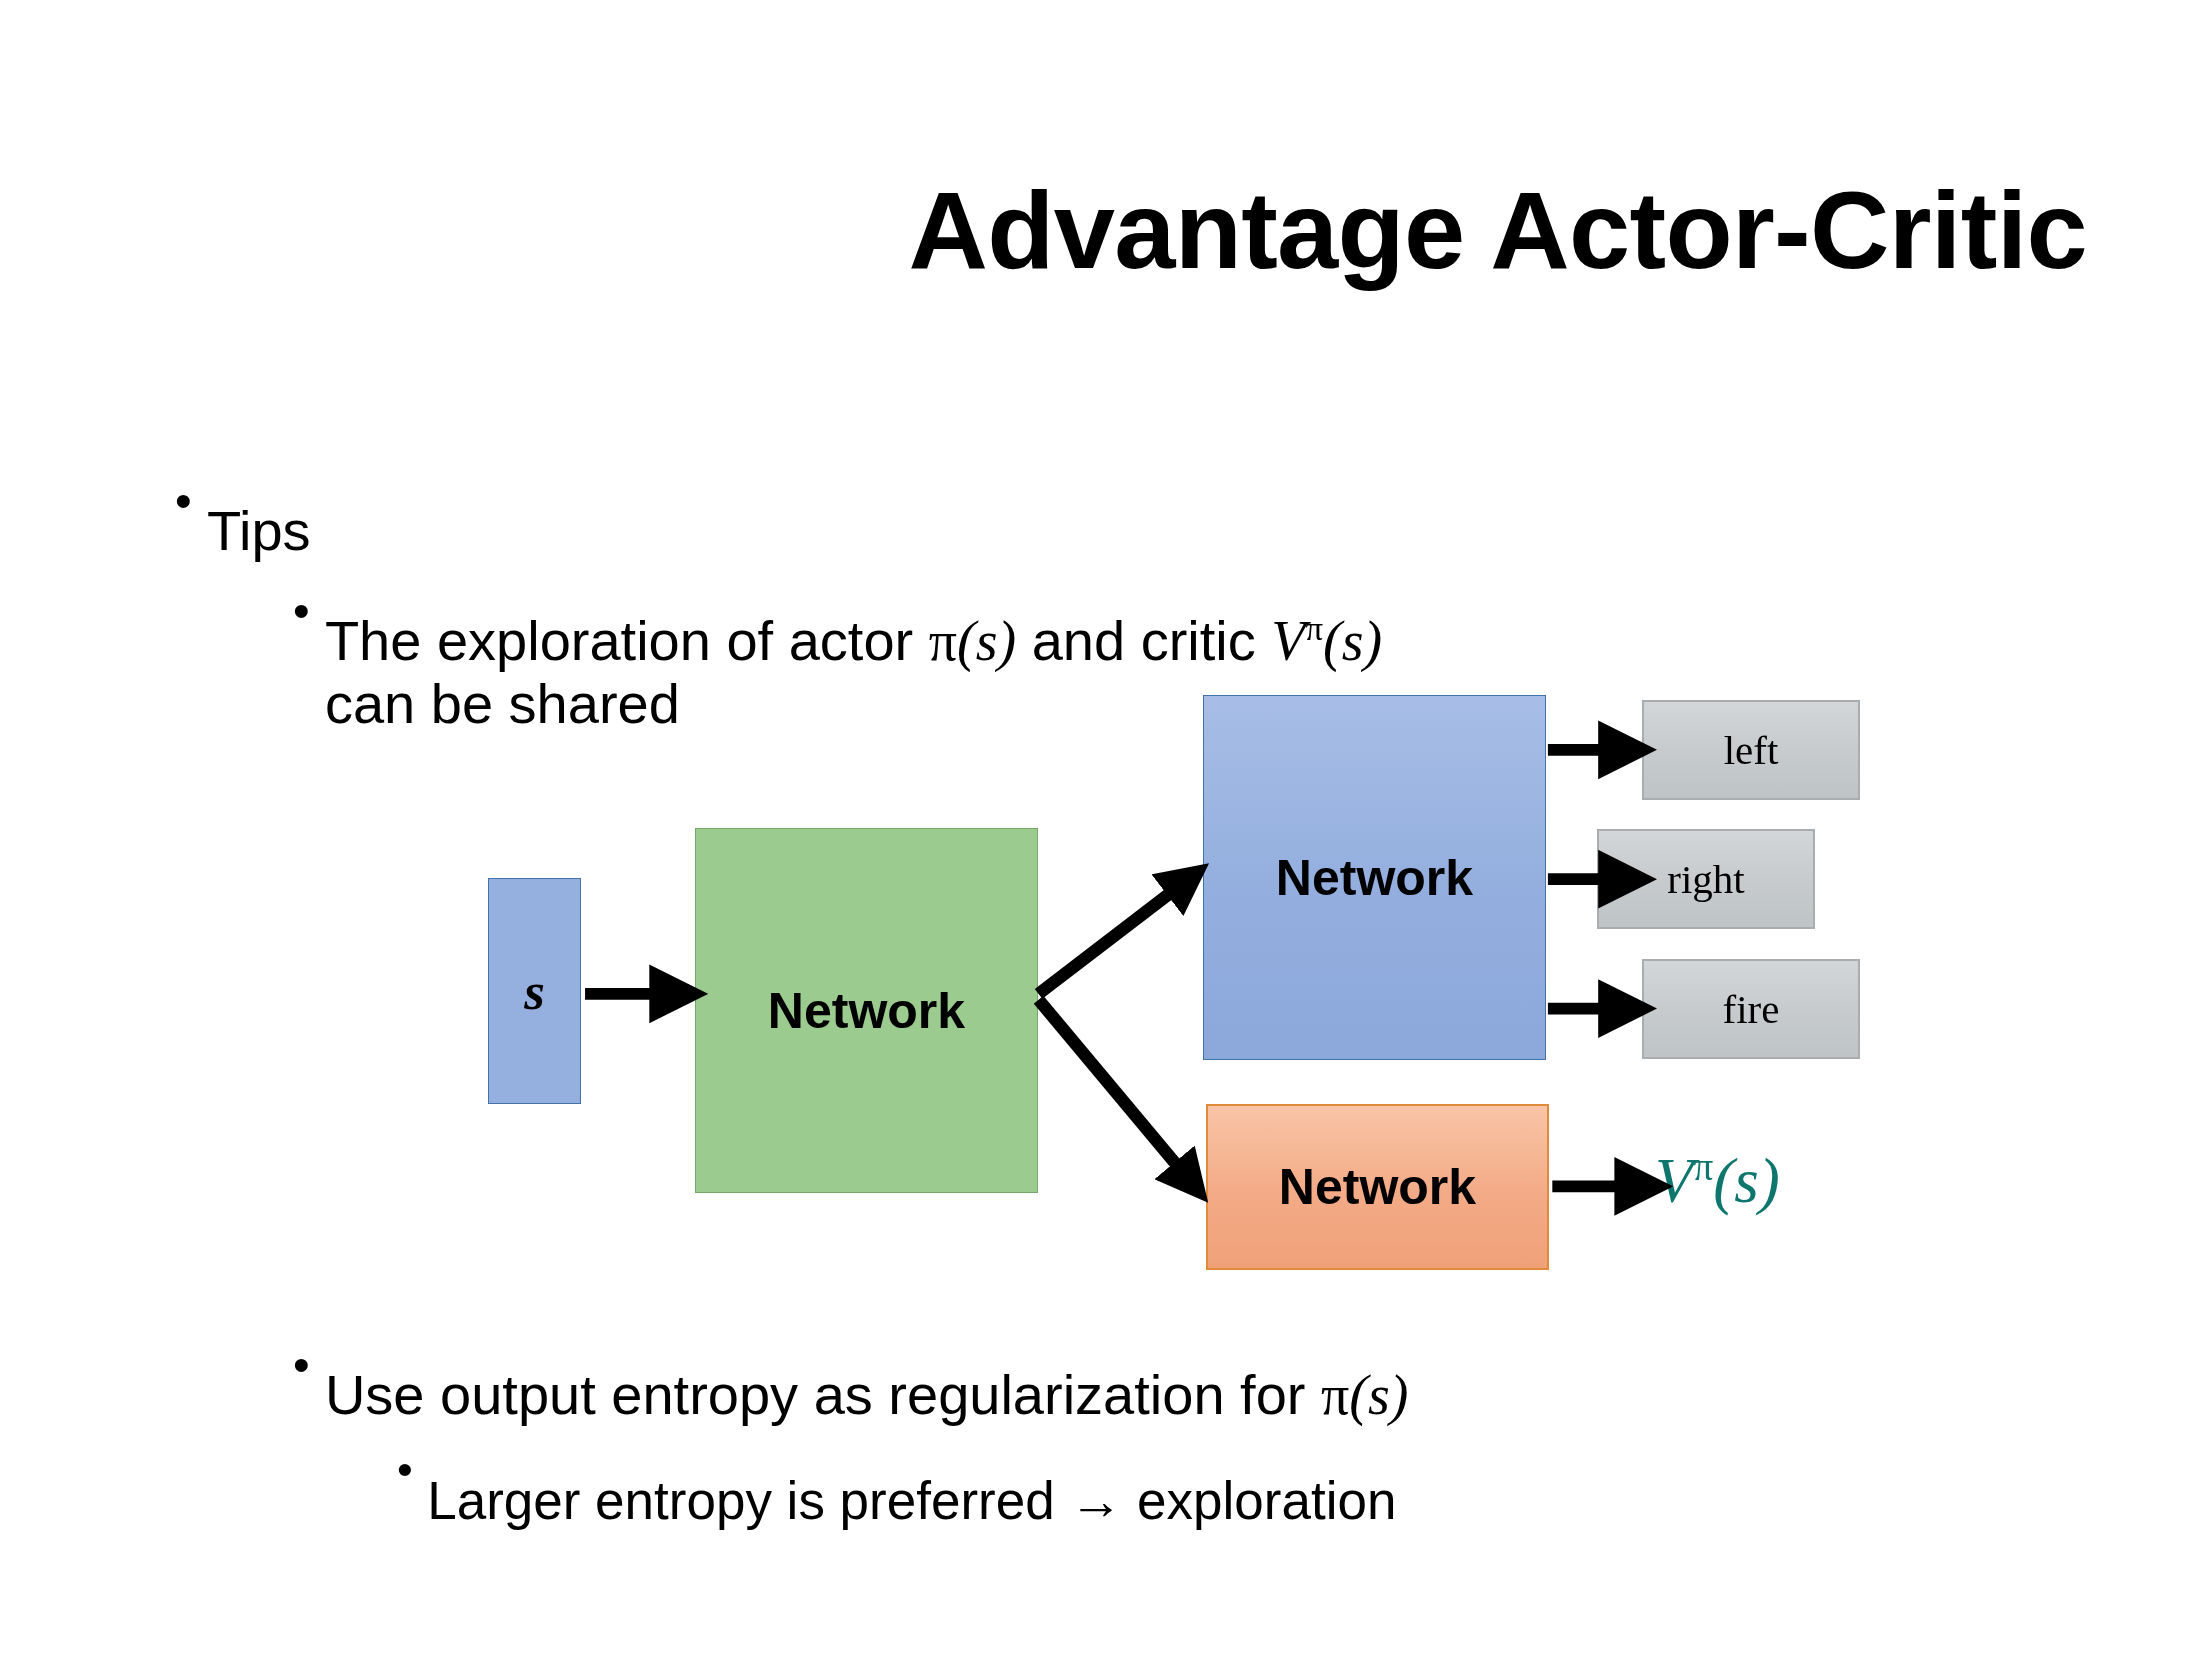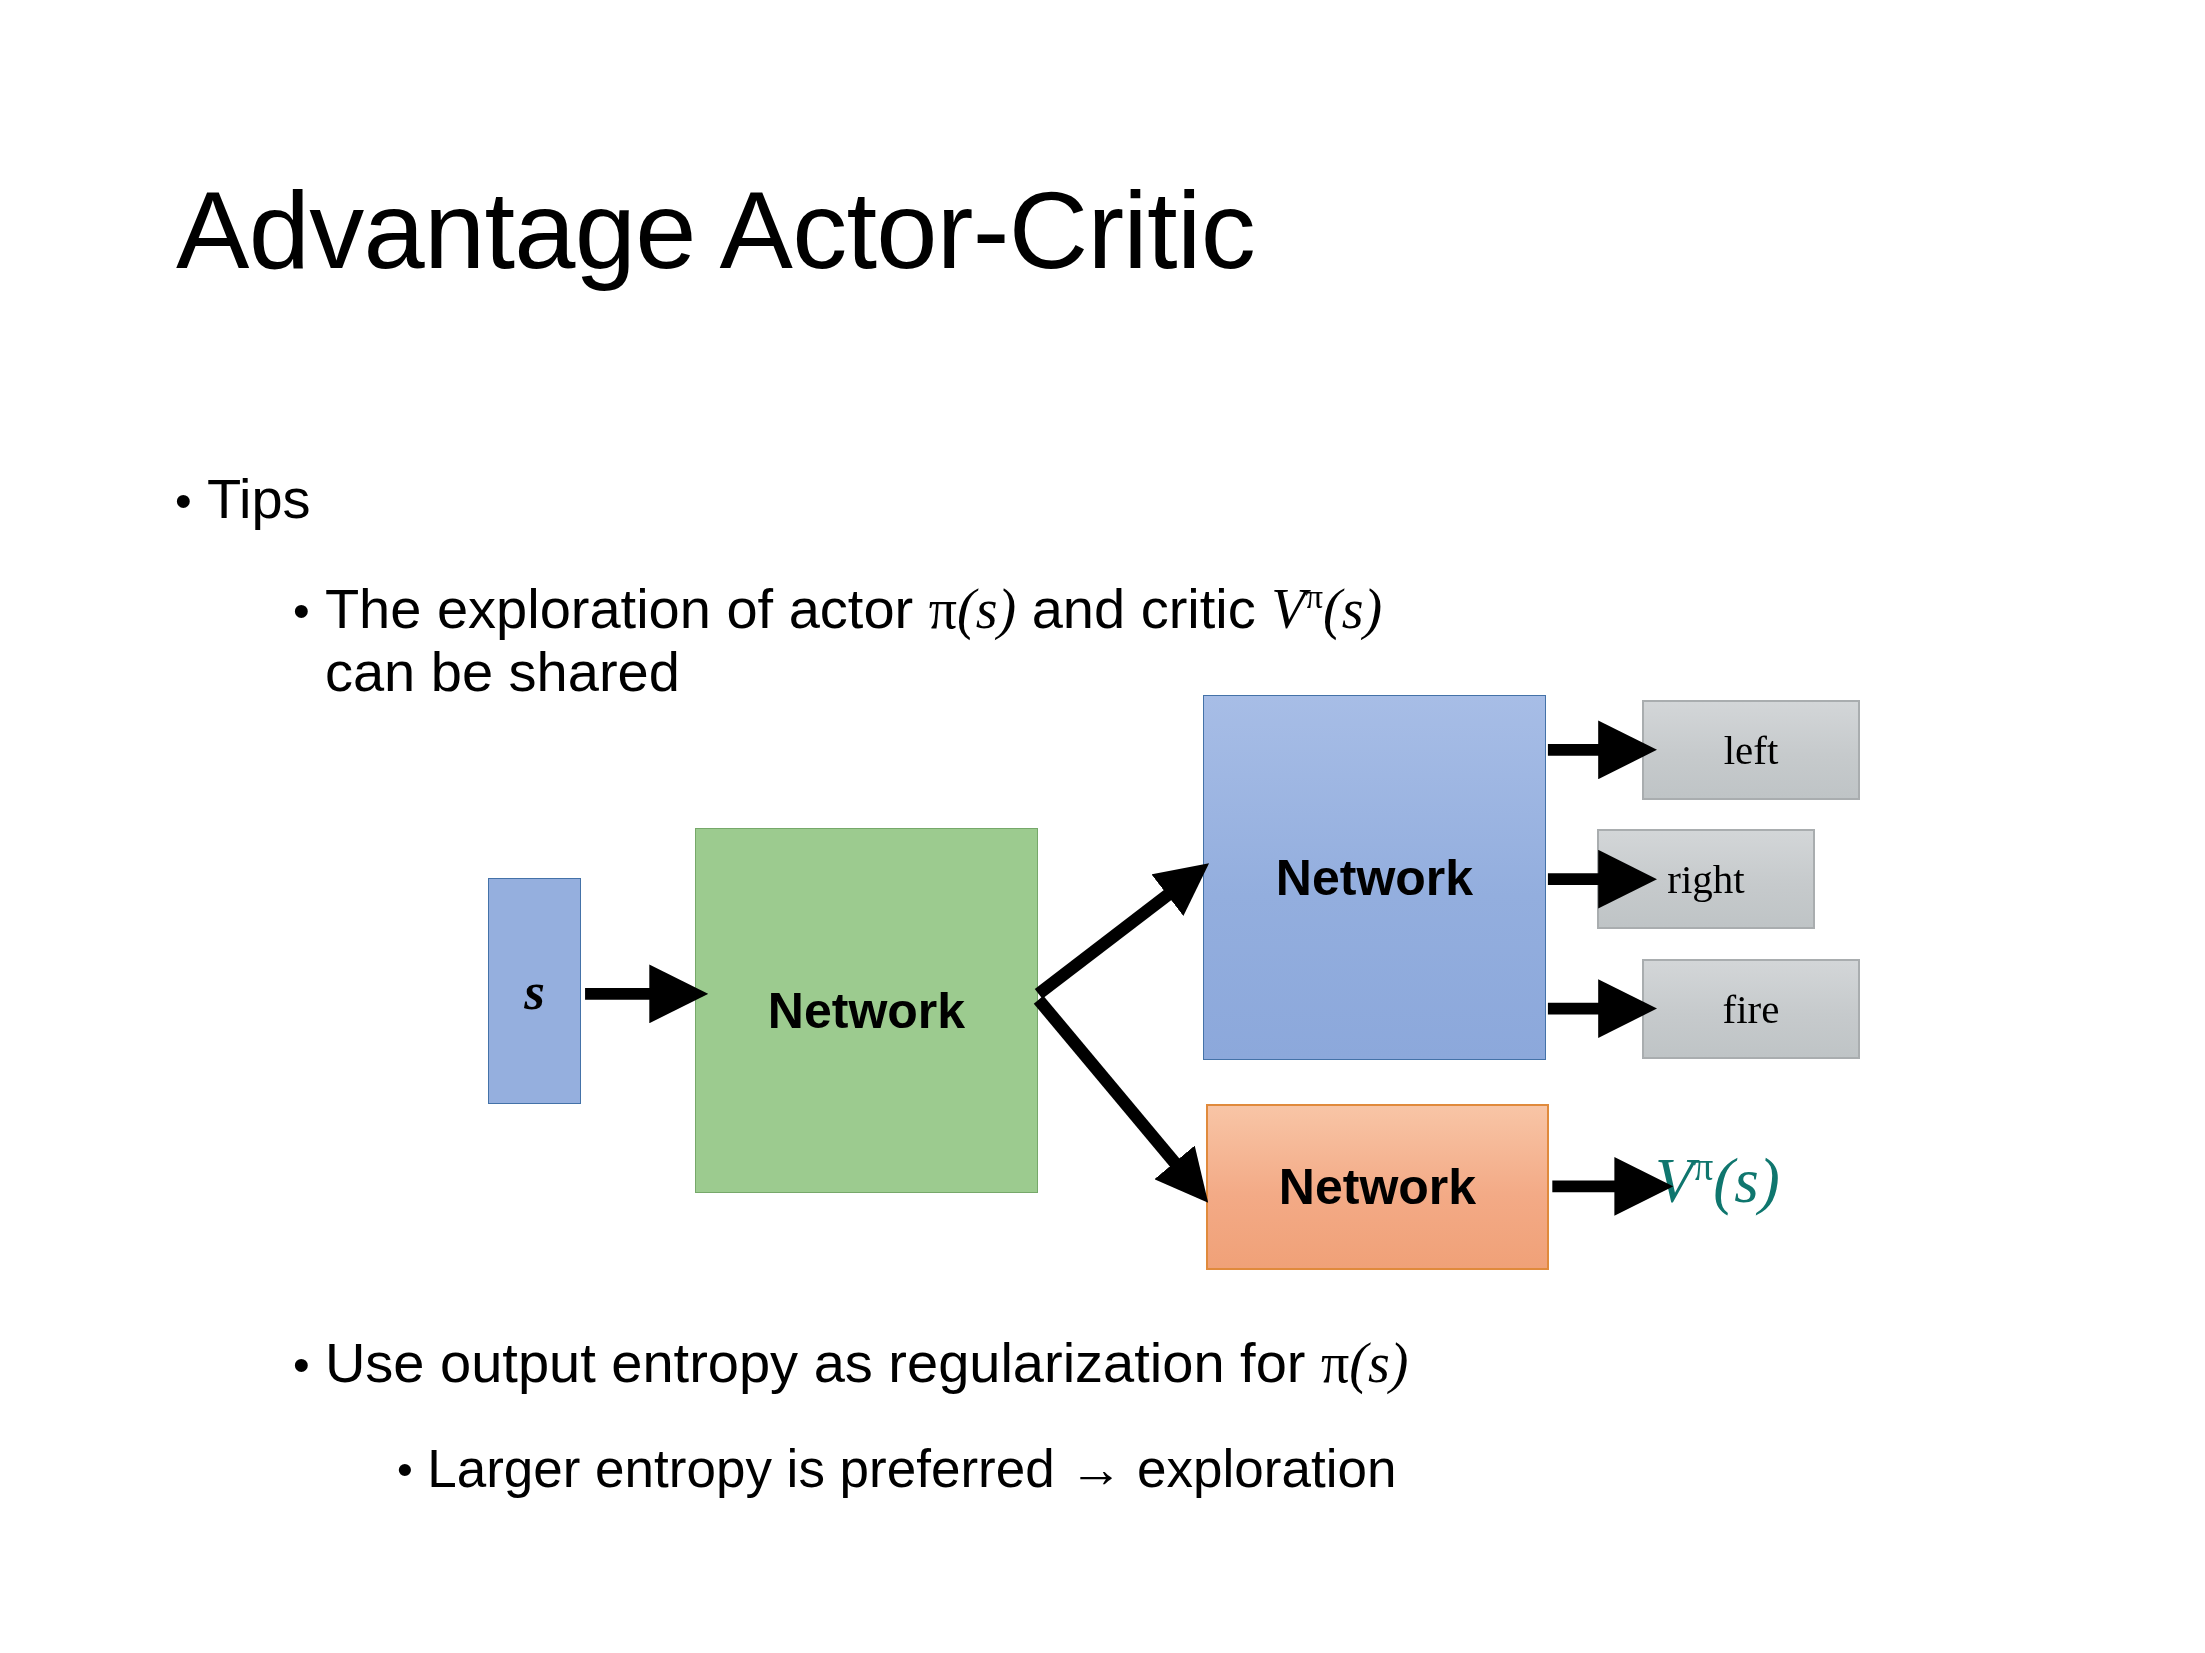--- a/index.html
+++ b/index.html
@@ -22,41 +22,42 @@
   }
 
   
   #slide-title {
     position: absolute;
     left: 176px;
     top: 175px;
     width: 1911px;
     font-size: 110px;
     line-height: 1.0;
-    font-weight: 400;
+    font-weight: 700;
     letter-spacing: -0.7px;
     color: #000000;
     white-space: nowrap;
+    text-align: right;
   }
 
   
   .bullet {
     position: absolute;
     display: flex;
     align-items: flex-start;
     color: #000;
   }
   .bullet .dot {
     flex: 0 0 auto;
     font-size: 0.85em;
     line-height: 1;
     margin-right: 0.32em;
     transform: translateY(0.18em);
   }
-  .bullet .txt { flex: 1 1 auto; }
+  .bullet .txt { flex: 1 1 auto; margin-top: 32px; }
 
   #bullet-tips {
     left: 175px;
     top: 468px;
     font-size: 56px;
     line-height: 1.12;
   }
   #bullet-shared {
     left: 293px;
     top: 578px;

